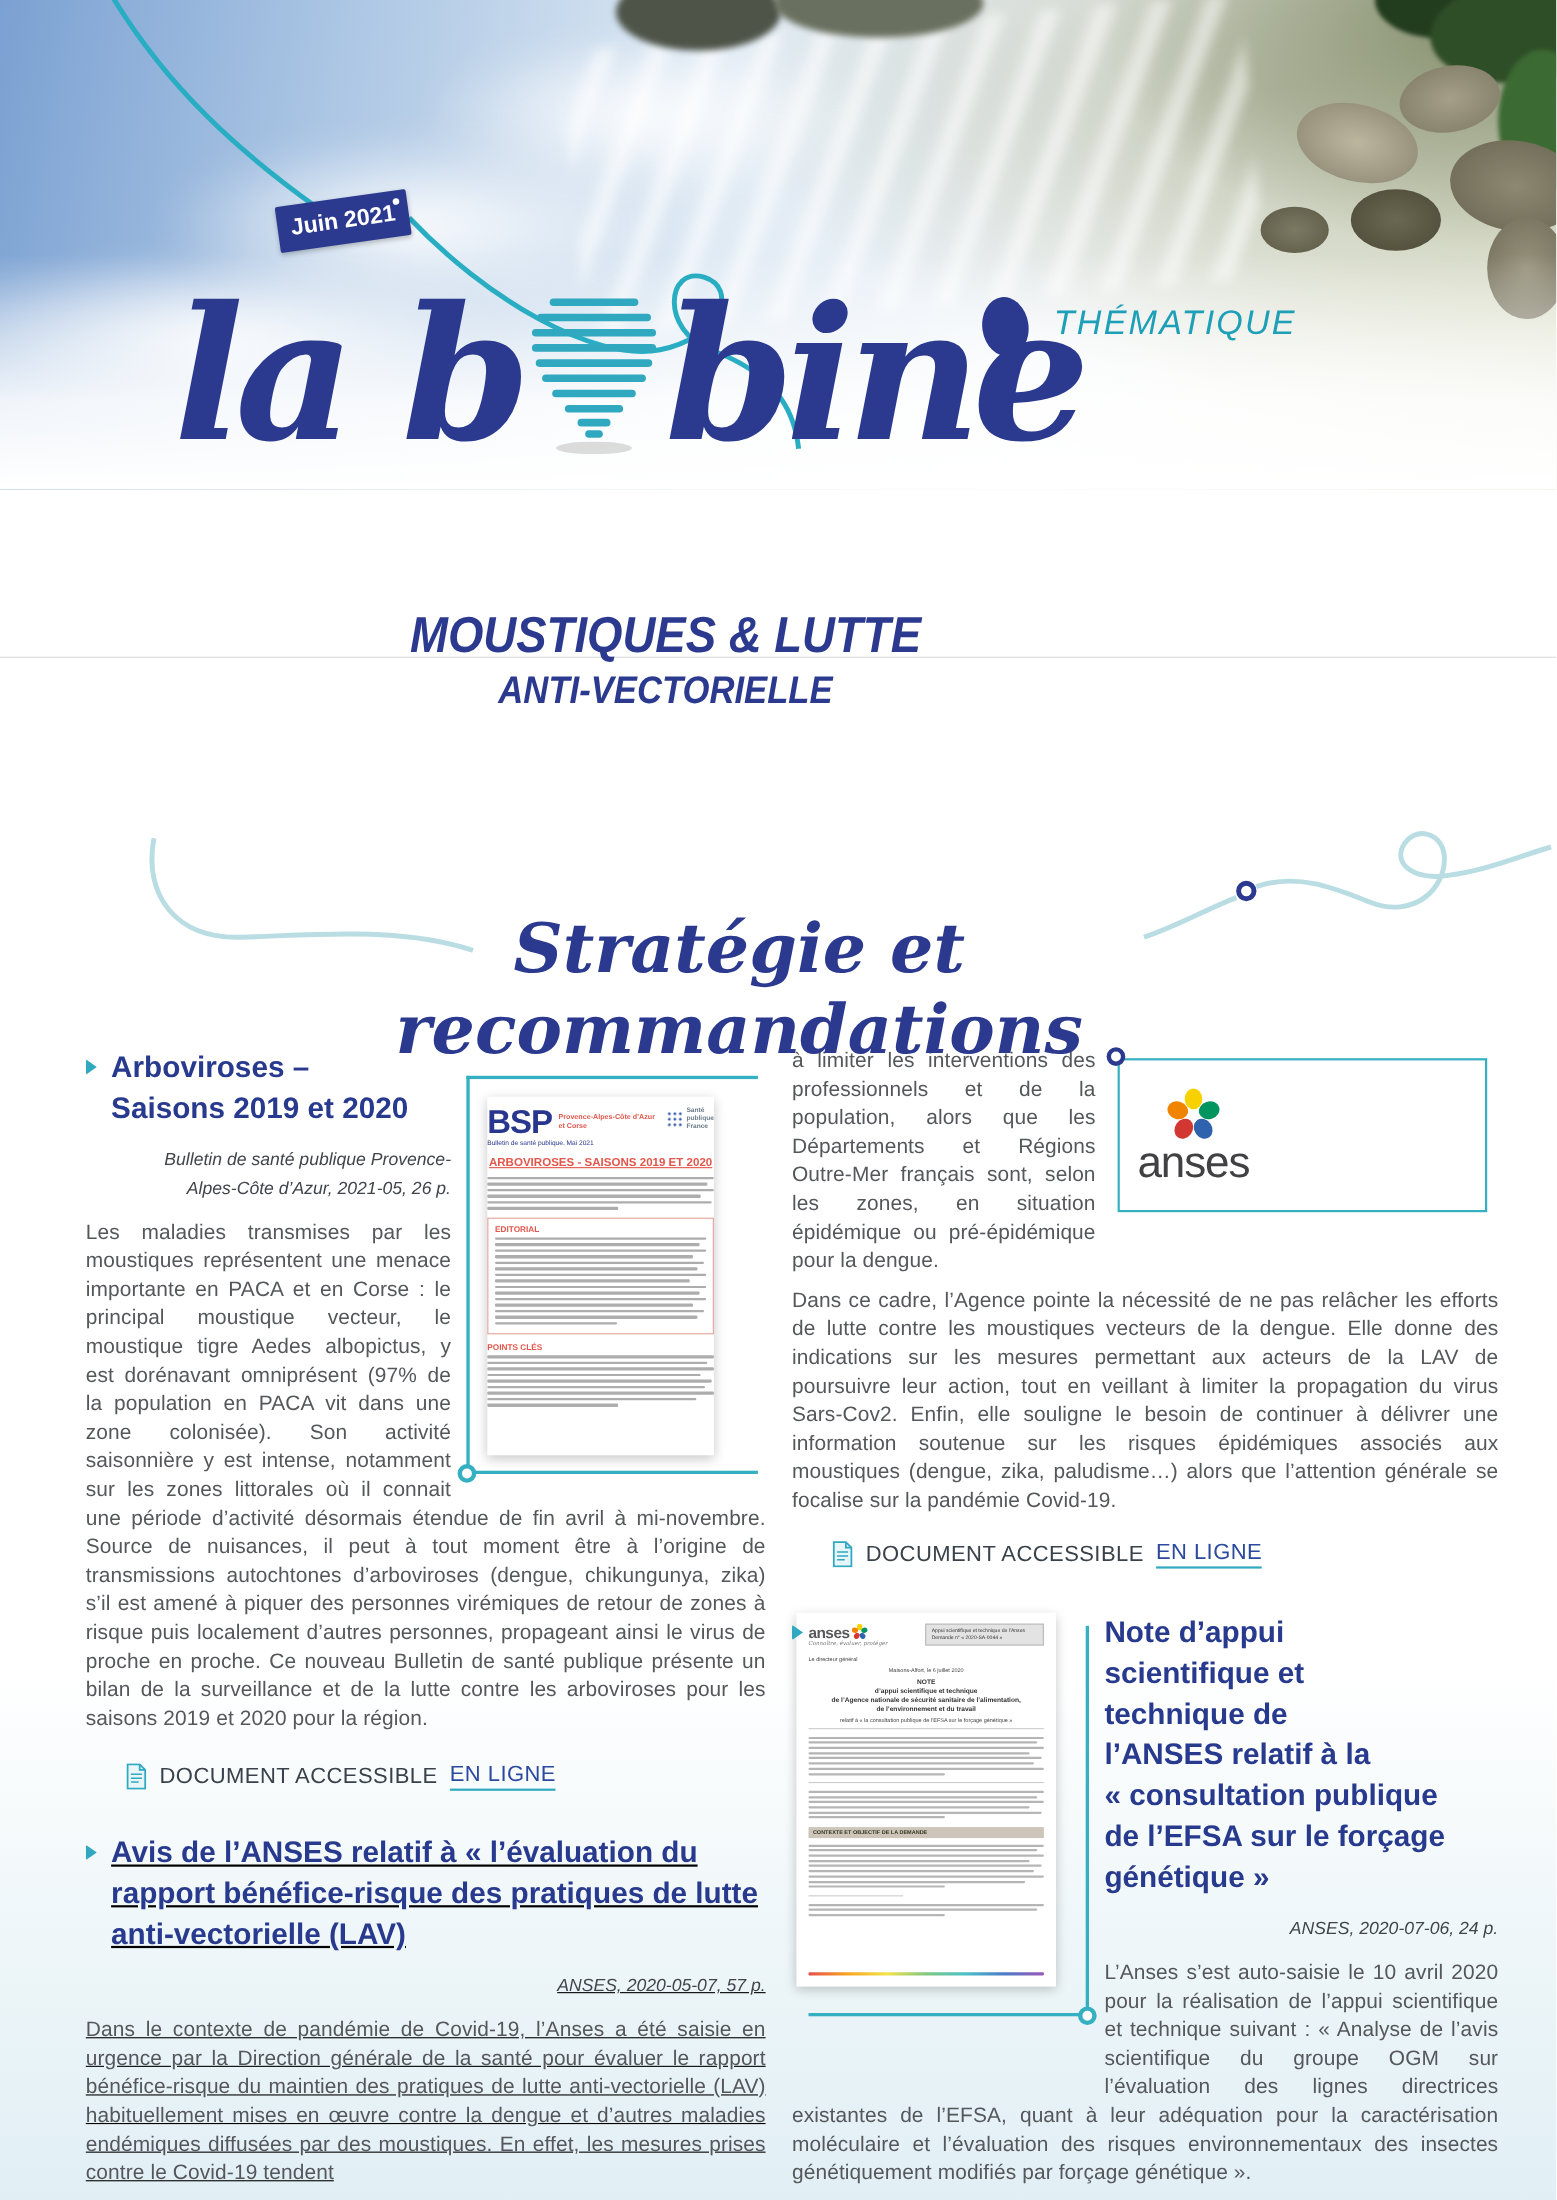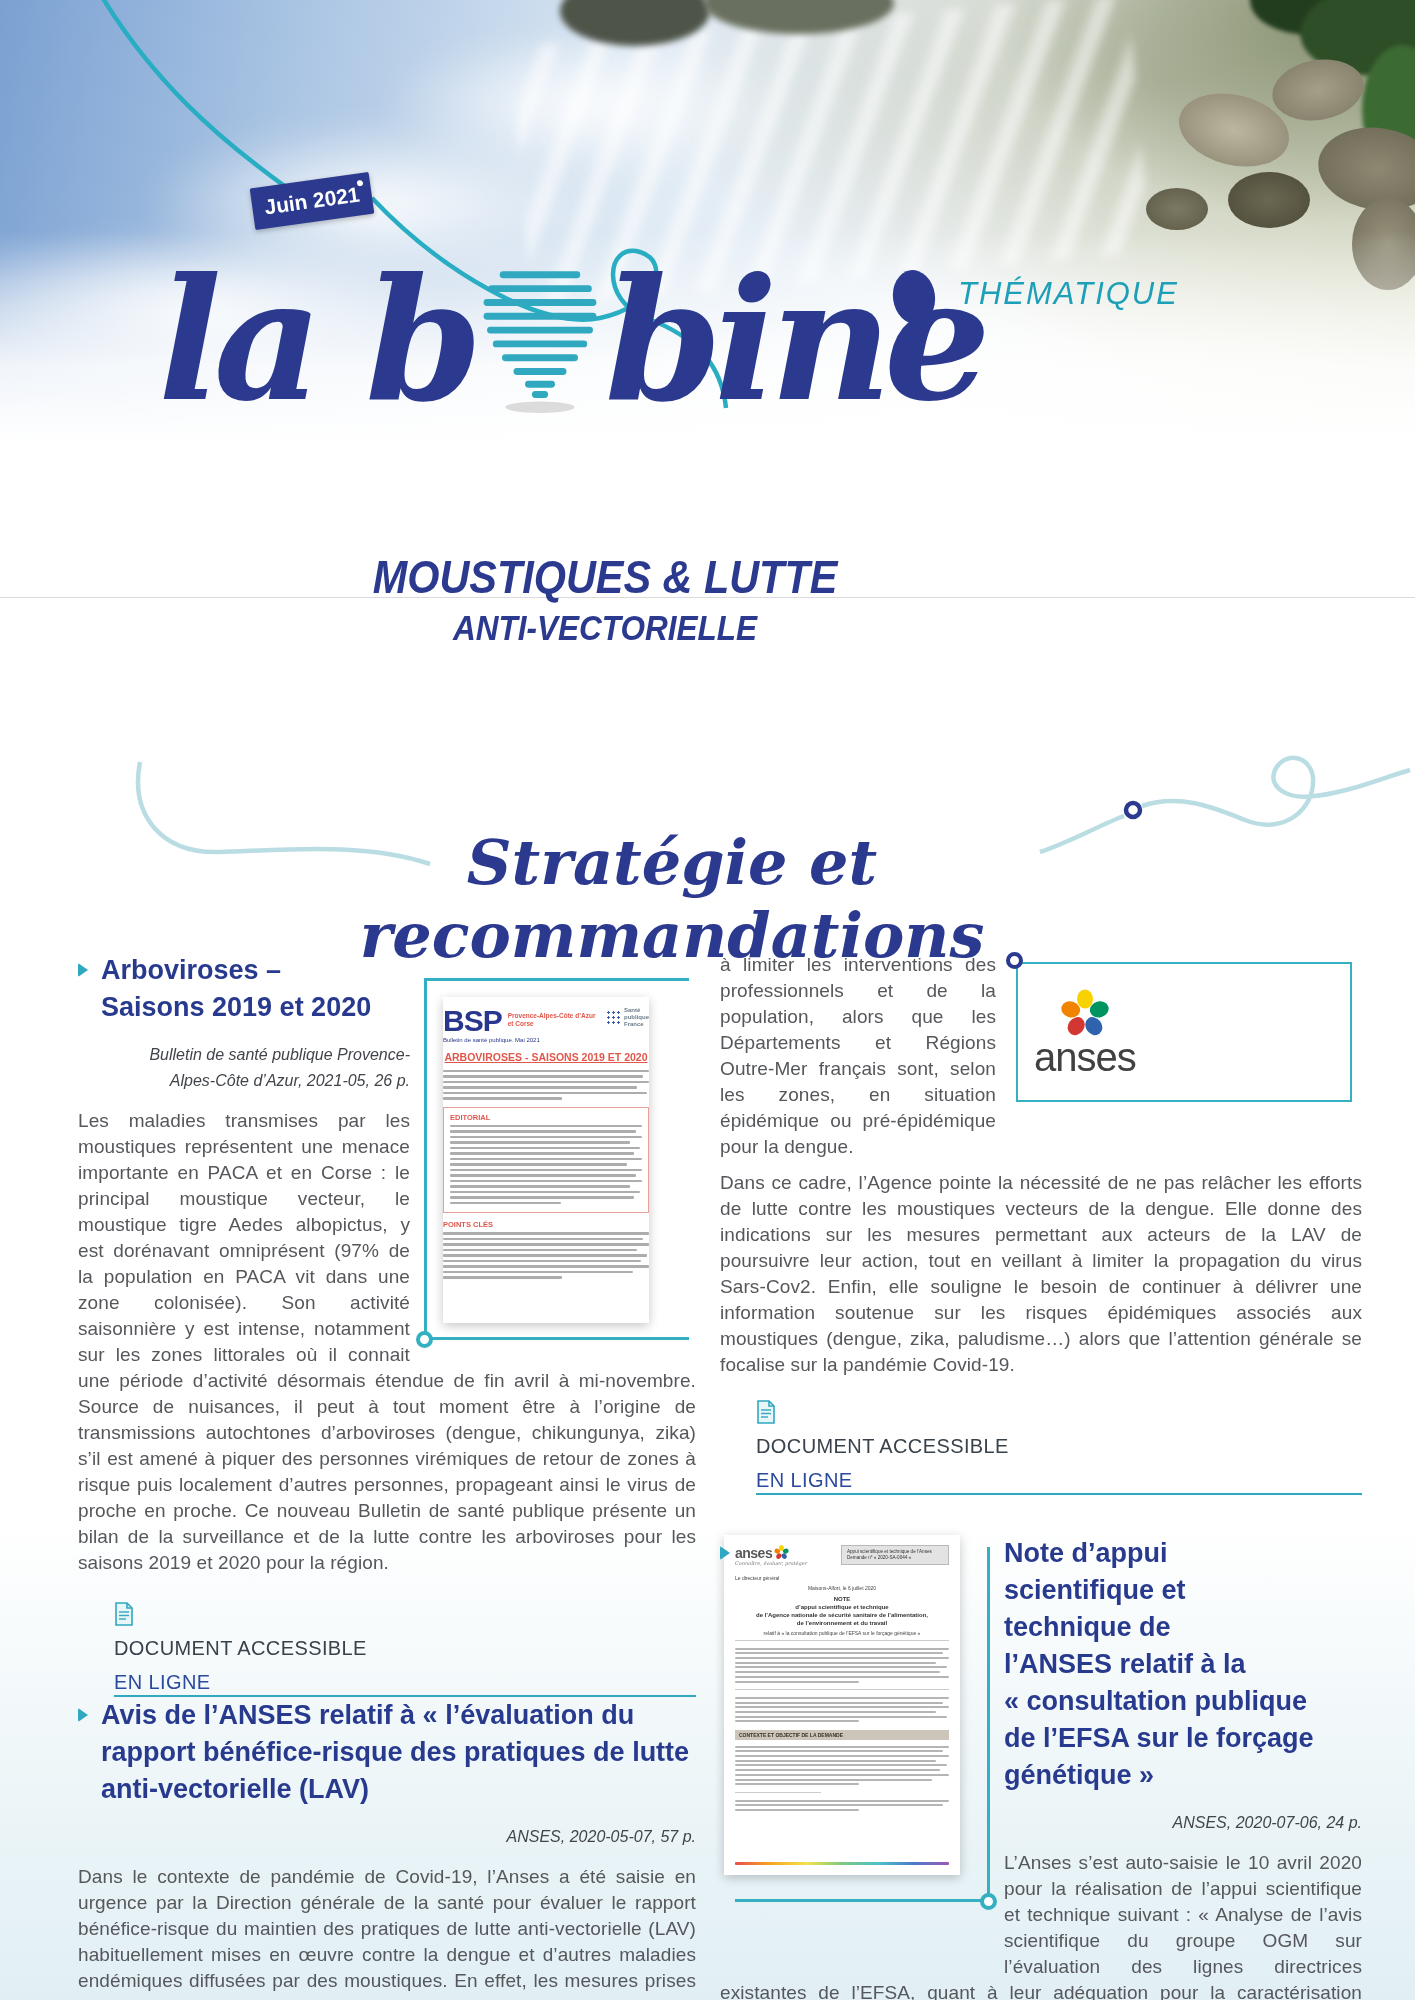--- a/index.html
+++ b/index.html
@@ -47,21 +47,21 @@
   .col{position:absolute;}
   .col-left{left:78px;top:952px;width:618px;}
   .col-right{left:720px;top:952px;width:642px;}
   .art-title{position:relative;margin:0;padding-left:23px;color:#283a8e;
       font:bold 27px/37px "Liberation Sans",sans-serif;white-space:pre-line;}
   .art-title::before{content:"";position:absolute;left:0;top:11px;width:0;height:0;
       border-left:10px solid #2fa8c0;border-top:7px solid transparent;border-bottom:7px solid transparent;border-radius:2px;}
   .source{font-style:italic;font-size:16px;line-height:26px;color:#41454b;text-align:right;
       white-space:pre-line;margin:16px 0 14px 0;}
   .body{font-size:19px;line-height:26px;color:#55575b;text-align:justify;margin:0;letter-spacing:.1px;}
-  .doc-link{display:flex;gap:11px;margin:26px 0 0 36px;font-size:20px;color:#39424b;letter-spacing:.4px;flex-direction:column;}
+  .doc-link{display:flex;align-items:center;gap:11px;margin:26px 0 0 36px;font-size:20px;color:#39424b;letter-spacing:.4px;}
   .doc-link a{color:#2b4a9e;text-decoration:none;border-bottom:2px solid #2fa8c0;padding-bottom:1px;cursor:pointer;}
   .doc-icon{flex:0 0 auto;}
 
   
   .float-r{float:right;width:272px;height:392px;margin:0 0 6px 14px;position:relative;}
   .float-l{float:left;width:268px;height:432px;margin:0 16px 6px 0;position:relative;}
   .clear{clear:both;}
 
   
   .frame1{position:absolute;left:0;top:26px;width:262px;height:356px;
@@ -265,21 +265,21 @@
               <line x1="5" y1="10" x2="15" y2="10"></line>
               <line x1="5" y1="13.5" x2="15" y2="13.5"></line>
               <line x1="5" y1="17" x2="12" y2="17"></line>
             </g>
         </svg>
         <span>DOCUMENT ACCESSIBLE</span>
         <a>EN LIGNE</a>
       </div>
     </div>
 
-    <div style="">
+    <div style="margin-top:38px;text-decoration:underline;">
       <h3 class="art-title">Avis de l’ANSES relatif à « l’évaluation du
 rapport bénéfice-risque des pratiques de lutte
 anti-vectorielle (LAV)</h3>
       <div class="source">ANSES, 2020-05-07, 57 p.</div>
       <p class="body">Dans le contexte de pandémie de Covid-19, l’Anses a été saisie en urgence par la Direction générale de la santé pour évaluer le rapport bénéfice-risque du maintien des pratiques de lutte anti-vectorielle (LAV) habituellement mises en œuvre contre la dengue et d’autres maladies endémiques diffusées par des moustiques. En effet, les mesures prises contre le Covid-19 tendent</p>
     </div>
   </div>
 
   <div class="col col-right">
 

